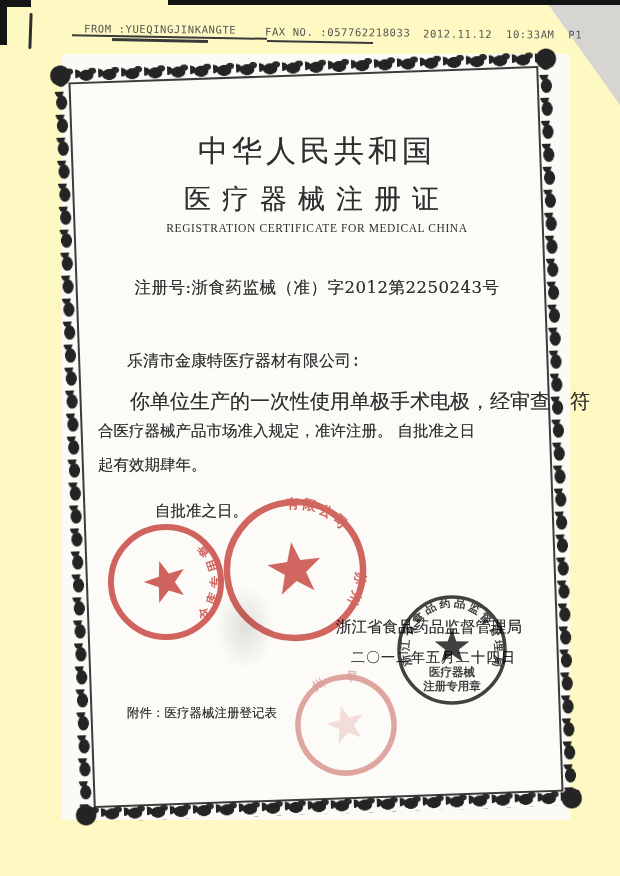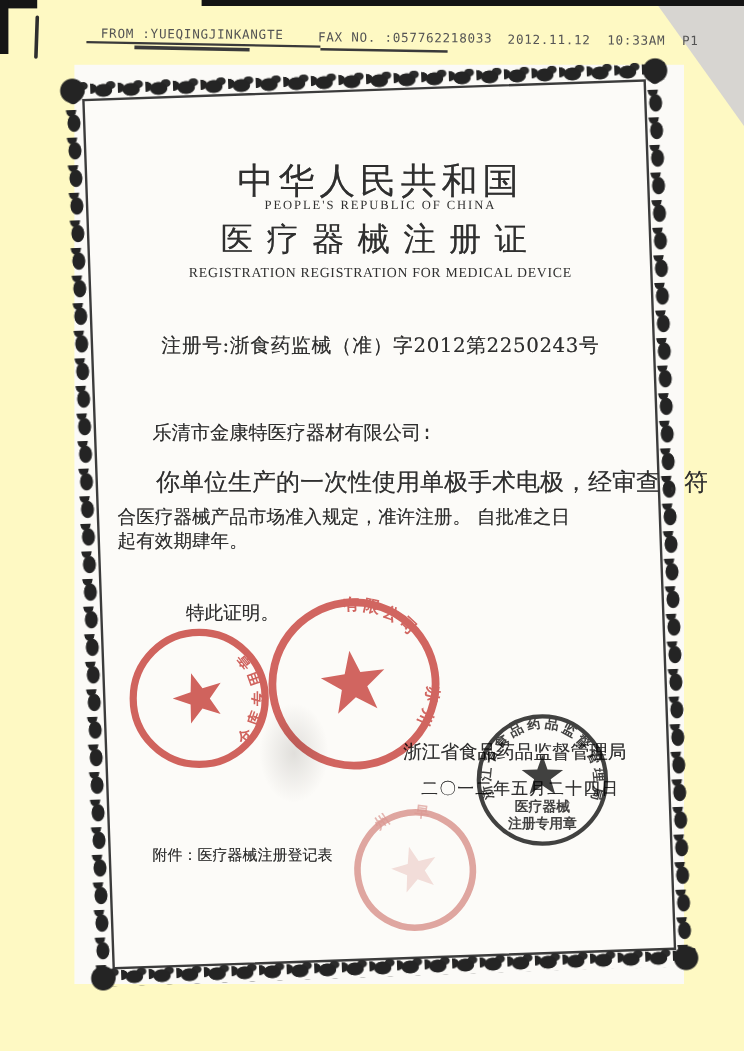--- a/index.html
+++ b/index.html
@@ -58,21 +58,21 @@
   .ctr { position:absolute; left:70px; width:494px; text-align:center; z-index:3; }
   .abs { position:absolute; z-index:3; white-space:pre; }
   .t-country-cn { top:131px; font-size:30px; letter-spacing:4px; }
   .t-country-en { top:166px; font-size:10.5px; letter-spacing:1.6px; }
   .t-title-cn   { top:181px; font-size:27px; letter-spacing:11px; }
   .t-title-en   { top:222px; font-size:11.5px; letter-spacing:0.6px; }
   .t-regno      { top:277px; font-size:16.5px; letter-spacing:0.5px; }
   .t-addr  { left:127px; top:351px; font-size:16px;font-family:Liberation Mono, monospace; }
   .t-b1    { left:130px; top:388px; font-size:20px; }
   .t-b2    { left:98px;  top:421px; font-size:15.5px; }
-  .t-b3    { left:98px;  top:441px; font-size:15.5px; }
+  .t-b3    { left:98px;  top:455px; font-size:15.5px; }
   .t-close { left:155px; top:501px; font-size:15.5px; }
   .t-issuer{ left:336px; top:617px; font-size:15.5px; }
   .t-date  { left:351px; top:649px; font-size:14px; letter-spacing:1px; }
   .t-attach{ left:127px; top:705px; font-size:12.5px; }
 
   .smudge { position:absolute; left:205px; top:570px; width:80px; height:115px; z-index:2;
     background:radial-gradient(closest-side, rgba(115,110,104,0.20), rgba(115,110,104,0) 72%); }
 
   .stamp { position:absolute; mix-blend-mode:multiply; }
   .stamp-left   { left:102px; top:518px; z-index:4; transform:rotate(-90deg); opacity:0.82; }
@@ -107,29 +107,28 @@
     <div class="edge edge-v edge-right"></div>
     <div class="corner-blob cb-tl"></div>
     <div class="corner-blob cb-tr"></div>
     <div class="corner-blob cb-bl"></div>
     <div class="corner-blob cb-br"></div>
   </div>
 
   <div class="smudge"></div>
 
   <div class="ctr cjk t-country-cn">中华人民共和国</div>
-  <div class="ctr lat t-country-en">PEOPLE'S REPUBLIC OF CHINA</div>
   <div class="ctr cjk t-title-cn">医疗器械注册证</div>
-  <div class="ctr lat t-title-en">REGISTRATION REGISTRATION FOR MEDICAL DEVICE</div>
+  <div class="ctr lat t-title-en">REGISTRATION CERTIFICATE FOR MEDICAL CHINA</div>
   <div class="ctr cjk t-regno">注册号:浙食药监械（准）字2012第2250243号</div>
   <div class="abs cjk t-addr">乐清市金康特医疗器材有限公司:</div>
   <div class="abs cjk t-b1">你单位生产的一次性使用单极手术电极，经审查，符</div>
   <div class="abs cjk t-b2">合医疗器械产品市场准入规定，准许注册。 自批准之日</div>
   <div class="abs cjk t-b3">起有效期肆年。</div>
-  <div class="abs cjk t-close">特此证明。</div>
+  <div class="abs cjk t-close">自批准之日。</div>
   <div class="abs cjk t-issuer">浙江省食品药品监督管理局</div>
   <div class="abs cjk t-date">二〇一二年五月二十四日</div>
   <div class="abs cjk t-attach">附件：医疗器械注册登记表</div>
 
   <svg class="stamp stamp-left" width="128" height="128" viewBox="-64 -64 128 128">
     <circle r="55" fill="none" stroke="#c9413c" stroke-width="6"></circle>
     <polygon fill="#c9413c" transform="scale(0.85)" points="0,-26 6.1,-8.4 24.7,-8 9.9,3.2 15.3,21 0,10.4 -15.3,21 -9.9,3.2 -24.7,-8 -6.1,-8.4"></polygon>
     <path id="arcL" d="M -47 26 A 53.7 53.7 0 0 0 47 26" fill="none"></path>
     <text class="seal-font" font-size="12.5" font-weight="bold" fill="#c9413c">
       <textPath href="#arcL" startOffset="14" textLength="86">仓库专用章</textPath>

